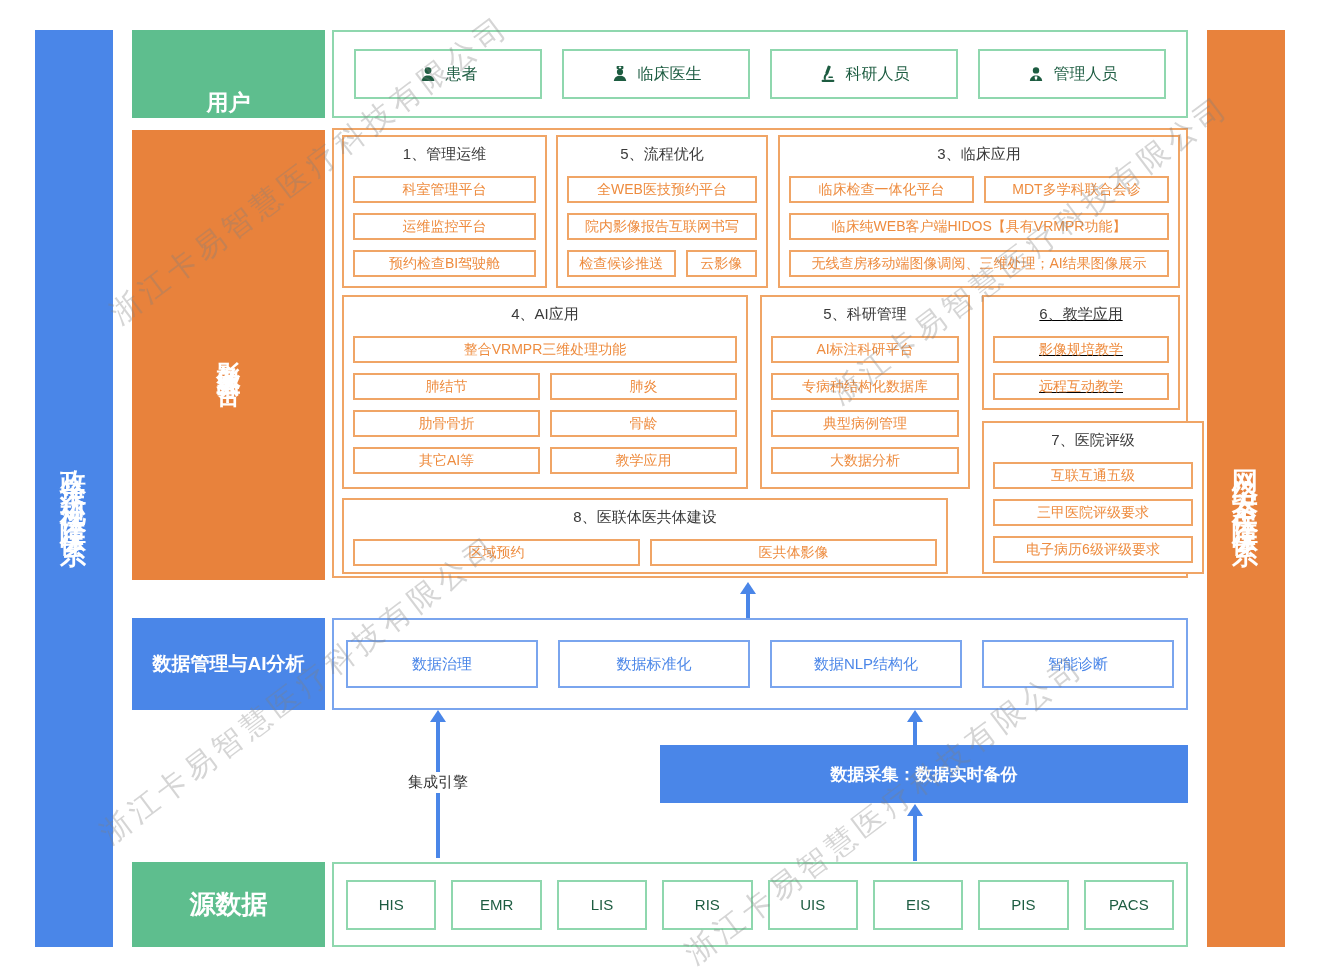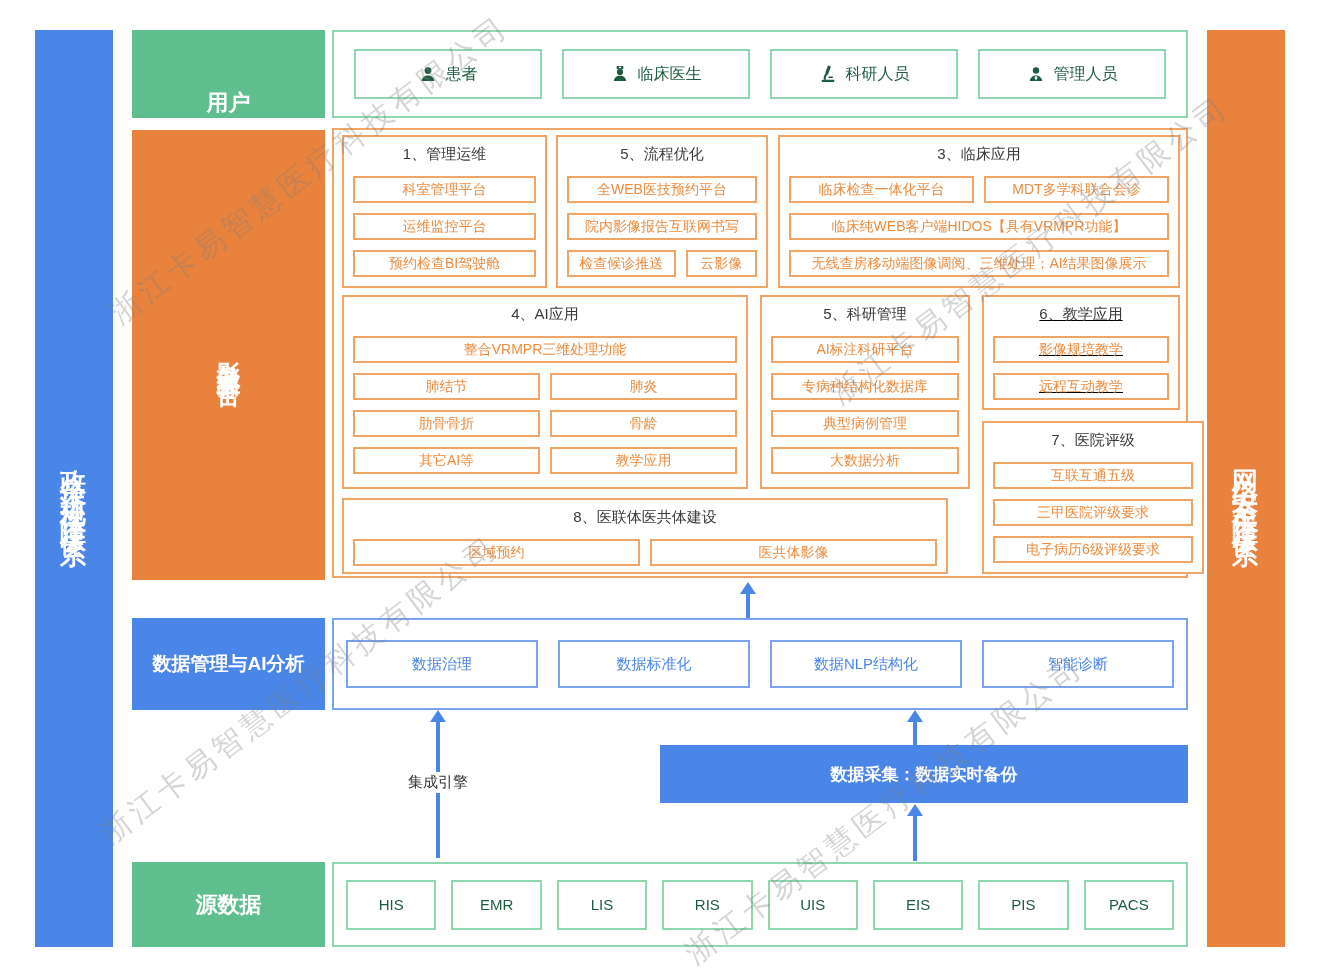--- a/index.html
+++ b/index.html
@@ -12,21 +12,21 @@
   #right-bar { left:1207px; background:var(--orange); }
   .vbar .vtext { writing-mode:vertical-rl; text-orientation:upright; font-size:26px; letter-spacing:10px; }
 
   
   .row-label { position:absolute; left:132px; width:193px; display:flex; align-items:center;
                justify-content:center; color:#fff; font-weight:bold; box-sizing:border-box; }
   #users-label    { top:30px;  height:88px;  background:var(--green); font-size:22px;align-items:flex-end; }
   #platform-label { top:130px; height:450px; background:var(--orange); }
   #platform-label .vtext { writing-mode:vertical-rl; text-orientation:upright; font-size:24px; letter-spacing:4px; }
   #dataai-label   { top:618px; height:92px;  background:var(--blue); font-size:19px; }
-  #source-label   { top:862px; height:85px;  background:var(--green); font-size:22px; }
+  #source-label   { top:862px; height:85px;  background:var(--green); font-size:26px; }
 
   
   .container { position:absolute; left:332px; width:856px; background:#fff; box-sizing:border-box; }
   #users-container  { top:30px;  height:88px; border:2px solid var(--green-border);
                       display:flex; align-items:center; gap:20px; padding:0 20px; }
   #platform-container { top:128px; height:450px; border:2px solid var(--orange-border); }
   #dataai-container { top:618px; height:92px; border:2px solid var(--blue-border);
                       display:flex; align-items:center; gap:20px; padding:0 12px; }
   #source-container { top:862px; height:85px; border:2px solid var(--green-border);
                       display:flex; align-items:center; gap:15px; padding:0 12px; }

